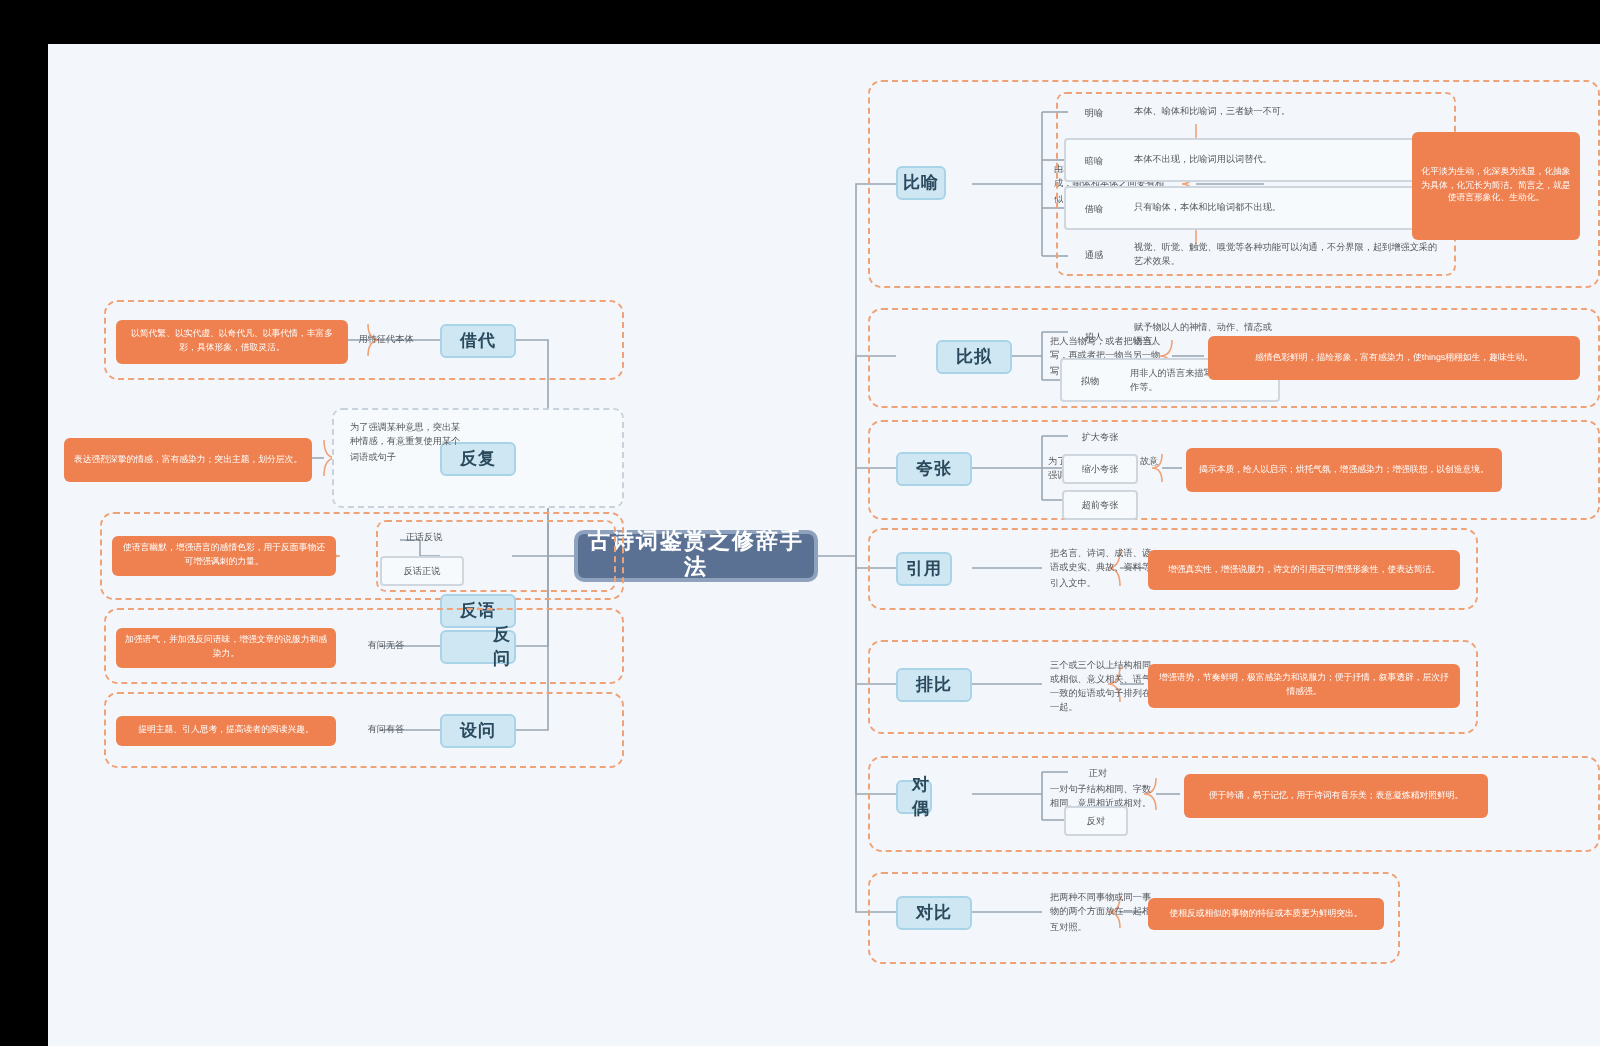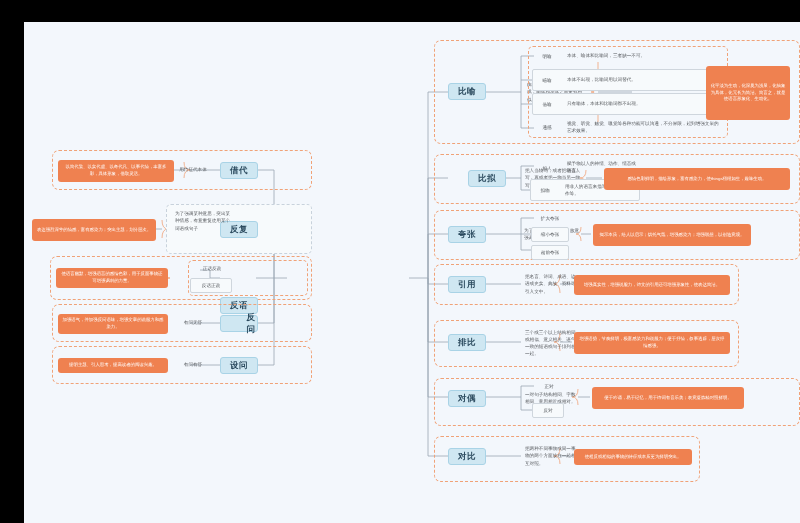--- a/index.html
+++ b/index.html
@@ -130,23 +130,24 @@
 
     <line x1="196" y1="301" x2="166" y2="301"></line>
     <path class="ora" d="M144 301 q-6 0 -6 -8 M144 301 q-6 0 -6 8"></path>
     <line x1="138" y1="301" x2="130" y2="301"></line>
 
     <line x1="196" y1="343" x2="166" y2="343"></line>
     <path class="ora" d="M144 343 q-6 0 -6 -7 M144 343 q-6 0 -6 7"></path>
     <line x1="138" y1="343" x2="130" y2="343"></line>
   </svg>
 
+  <div class="node central" style="left:263px;top:243px;width:122px;height:26px;">古诗词鉴赏之修辞手法</div>
 
   <div class="node frame" style="left:410px;top:18px;width:366px;height:104px;"></div>
-  <div class="node l1" style="left:424px;top:61px;width:38px;height:17px;">比喻</div>
+  <div class="node l1" style="left:424px;top:61px;width:25px;height:17px;">比喻</div>
   <div class="node desc" style="left:500px;top:52px;width:62px;height:36px;">由本体、喻体和比喻词构成，喻体和本体之间要有相似点。</div>
   <div class="node frame inner" style="left:504px;top:24px;width:200px;height:92px;"></div>
   <div class="node sublbl" style="left:510px;top:28px;width:26px;height:12px;">明喻</div>
   <div class="node desc" style="left:540px;top:28px;width:158px;height:12px;">本体、喻体和比喻词，三者缺一不可。</div>
   <div class="node subbox" style="left:508px;top:47px;width:192px;height:22px;"></div>
   <div class="node sublbl" style="left:510px;top:52px;width:26px;height:12px;">暗喻</div>
   <div class="node desc" style="left:540px;top:52px;width:158px;height:12px;">本体不出现，比喻词用以词替代。</div>
   <div class="node subbox" style="left:508px;top:71px;width:192px;height:22px;"></div>
   <div class="node sublbl" style="left:510px;top:76px;width:26px;height:12px;">借喻</div>
   <div class="node desc" style="left:540px;top:76px;width:158px;height:12px;">只有喻体，本体和比喻词都不出现。</div>
@@ -166,31 +167,31 @@
 
   <div class="node frame" style="left:410px;top:188px;width:366px;height:50px;"></div>
   <div class="node l1" style="left:424px;top:204px;width:38px;height:17px;">夸张</div>
   <div class="node desc" style="left:497px;top:196px;width:62px;height:32px;">为了突出事物的特征，故意强调出事实的描述。</div>
   <div class="node sublbl" style="left:509px;top:191px;width:34px;height:11px;">扩大夸张</div>
   <div class="node subbox" style="left:507px;top:205px;width:38px;height:15px;">缩小夸张</div>
   <div class="node subbox" style="left:507px;top:223px;width:38px;height:15px;">超前夸张</div>
   <div class="node orange" style="left:569px;top:202px;width:158px;height:22px;">揭示本质，给人以启示；烘托气氛，增强感染力；增强联想，以创造意境。</div>
 
   <div class="node frame" style="left:410px;top:242px;width:305px;height:41px;"></div>
-  <div class="node l1" style="left:424px;top:254px;width:38px;height:17px;">引用</div>
+  <div class="node l1" style="left:424px;top:254px;width:28px;height:17px;">引用</div>
   <div class="node desc" style="left:498px;top:246px;width:58px;height:32px;">把名言、诗词、成语、谚语或史实、典故、资料等引入文中。</div>
   <div class="node orange" style="left:550px;top:253px;width:156px;height:20px;">增强真实性，增强说服力，诗文的引用还可增强形象性，使表达简洁。</div>
 
   <div class="node frame" style="left:410px;top:298px;width:305px;height:47px;"></div>
   <div class="node l1" style="left:424px;top:312px;width:38px;height:17px;">排比</div>
   <div class="node desc" style="left:498px;top:303px;width:58px;height:36px;">三个或三个以上结构相同或相似、意义相关、语气一致的短语或句子排列在一起。</div>
   <div class="node orange" style="left:550px;top:310px;width:156px;height:22px;">增强语势，节奏鲜明，极富感染力和说服力；便于抒情，叙事透辟，层次抒情感强。</div>
 
   <div class="node frame" style="left:410px;top:356px;width:366px;height:48px;"></div>
-  <div class="node l1" style="left:424px;top:368px;width:38px;height:17px;text-align:right;">对偶</div>
+  <div class="node l1" style="left:424px;top:368px;width:18px;height:17px;text-align:right;">对偶</div>
   <div class="node desc" style="left:498px;top:359px;width:58px;height:34px;">一对句子结构相同、字数相同、意思相近或相对。</div>
   <div class="node sublbl" style="left:510px;top:359px;width:30px;height:11px;">正对</div>
   <div class="node subbox" style="left:508px;top:381px;width:32px;height:15px;">反对</div>
   <div class="node orange" style="left:568px;top:365px;width:152px;height:22px;">便于吟诵，易于记忆，用于诗词有音乐美；表意凝炼精对照鲜明。</div>
 
   <div class="node frame" style="left:410px;top:414px;width:266px;height:46px;"></div>
   <div class="node l1" style="left:424px;top:426px;width:38px;height:17px;">对比</div>
   <div class="node desc" style="left:498px;top:417px;width:58px;height:34px;">把两种不同事物或同一事物的两个方面放在一起相互对照。</div>
   <div class="node orange" style="left:550px;top:427px;width:118px;height:16px;">使相反或相似的事物的特征或本质更为鲜明突出。</div>
 

